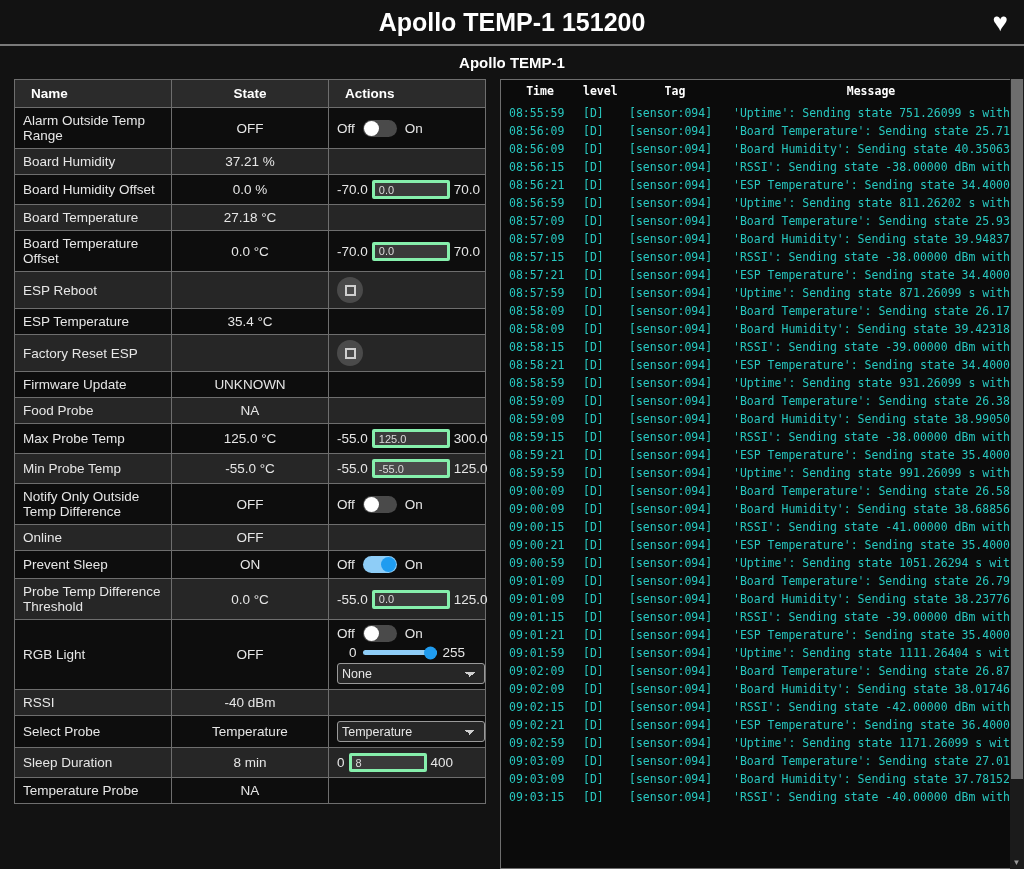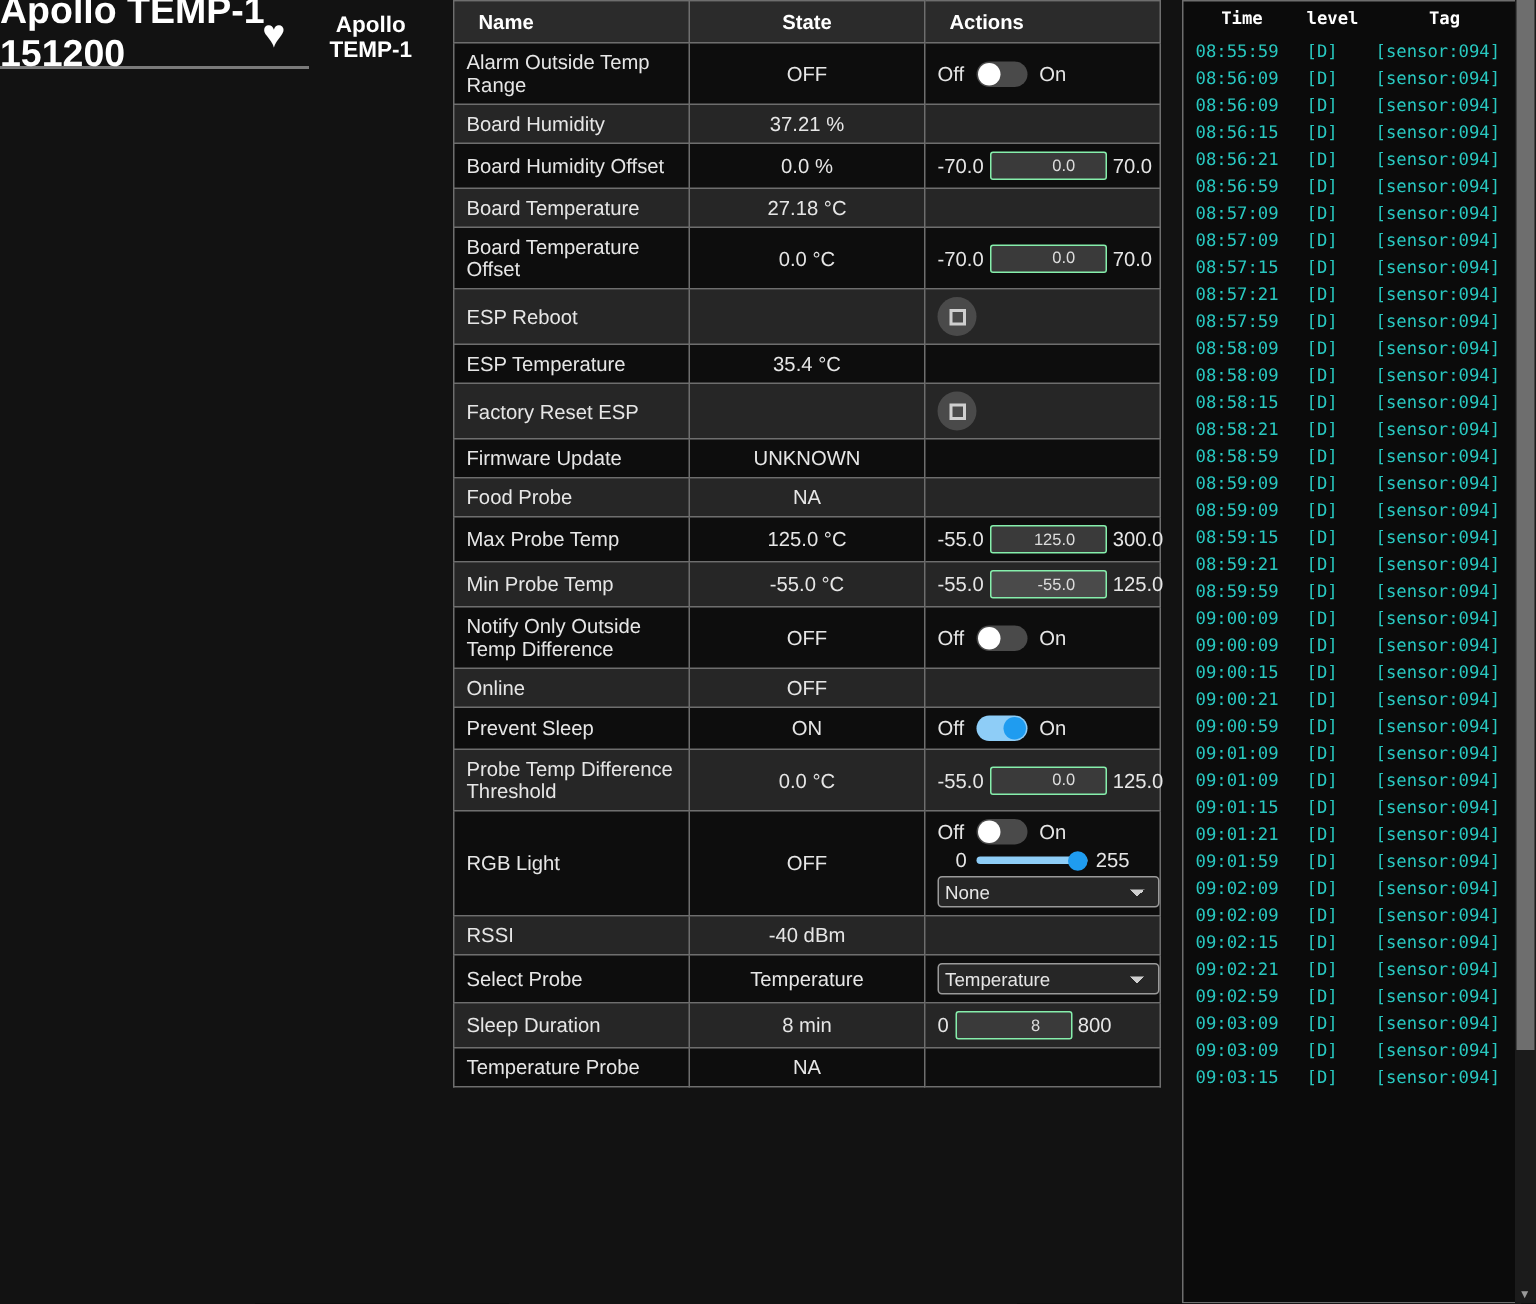--- a/index.html
+++ b/index.html
@@ -9,21 +9,21 @@
     background: #0d0d0d;
     color: #e8e8e8;
     font-family: "Liberation Sans", sans-serif;
     overflow: hidden;
   }
   #app {
     width: 1024px; height: 869px;
     position: relative;
     background: #121212;
     display: flex;
-    flex-direction: row;
+    flex-direction: column;
   }
 
   
   .topbar {
     height: 46px;
     min-height: 46px;
     background: #121212;
     border-bottom: 2px solid #7a7a7a;
     display: flex;
     align-items: center;
@@ -140,30 +140,29 @@
 
   .num-row {
     display: flex;
     align-items: center;
     gap: 4px;
     font-size: 13px;
     white-space: nowrap;
   }
   .num-input {
     background: #3a3a3a;
-    border: 1px solid #86efac;
+    border: 3px solid #86efac;
     border-radius: 2px;
     color: #dcdcdc;
     font-size: 11px;
     font-family: "Liberation Sans", sans-serif;
-    padding: 2px 20px;
+    padding: 2px 4px;
     width: 78px;
     height: 19px;
     outline: none;
-    text-align: right;
   }
   .num-input.sel {
     background: #4a4a4a;
   }
 
   .btn-round {
     width: 26px; height: 26px;
     border-radius: 50%;
     background: #4a4a4a;
     border: none;
@@ -491,21 +490,21 @@
               <td class="state-cell">Temperature</td>
               <td class="actions-cell"><select class="sel-box"><option>Temperature</option></select></td>
             </tr>
             <tr>
               <td class="name-cell">Sleep Duration</td>
               <td class="state-cell">8 min</td>
               <td class="actions-cell">
                 <div class="num-row">
                   <span class="switch-lbl">0</span>
                   <input type="text" class="num-input" value="8" style="">
-                  <span class="switch-lbl">800</span>
+                  <span class="switch-lbl">400</span>
                 </div>
               </td>
             </tr>
             <tr>
               <td class="name-cell">Temperature Probe</td>
               <td class="state-cell">NA</td>
               <td class="actions-cell"><span></span></td>
             </tr>
           </tbody>
       </table>

